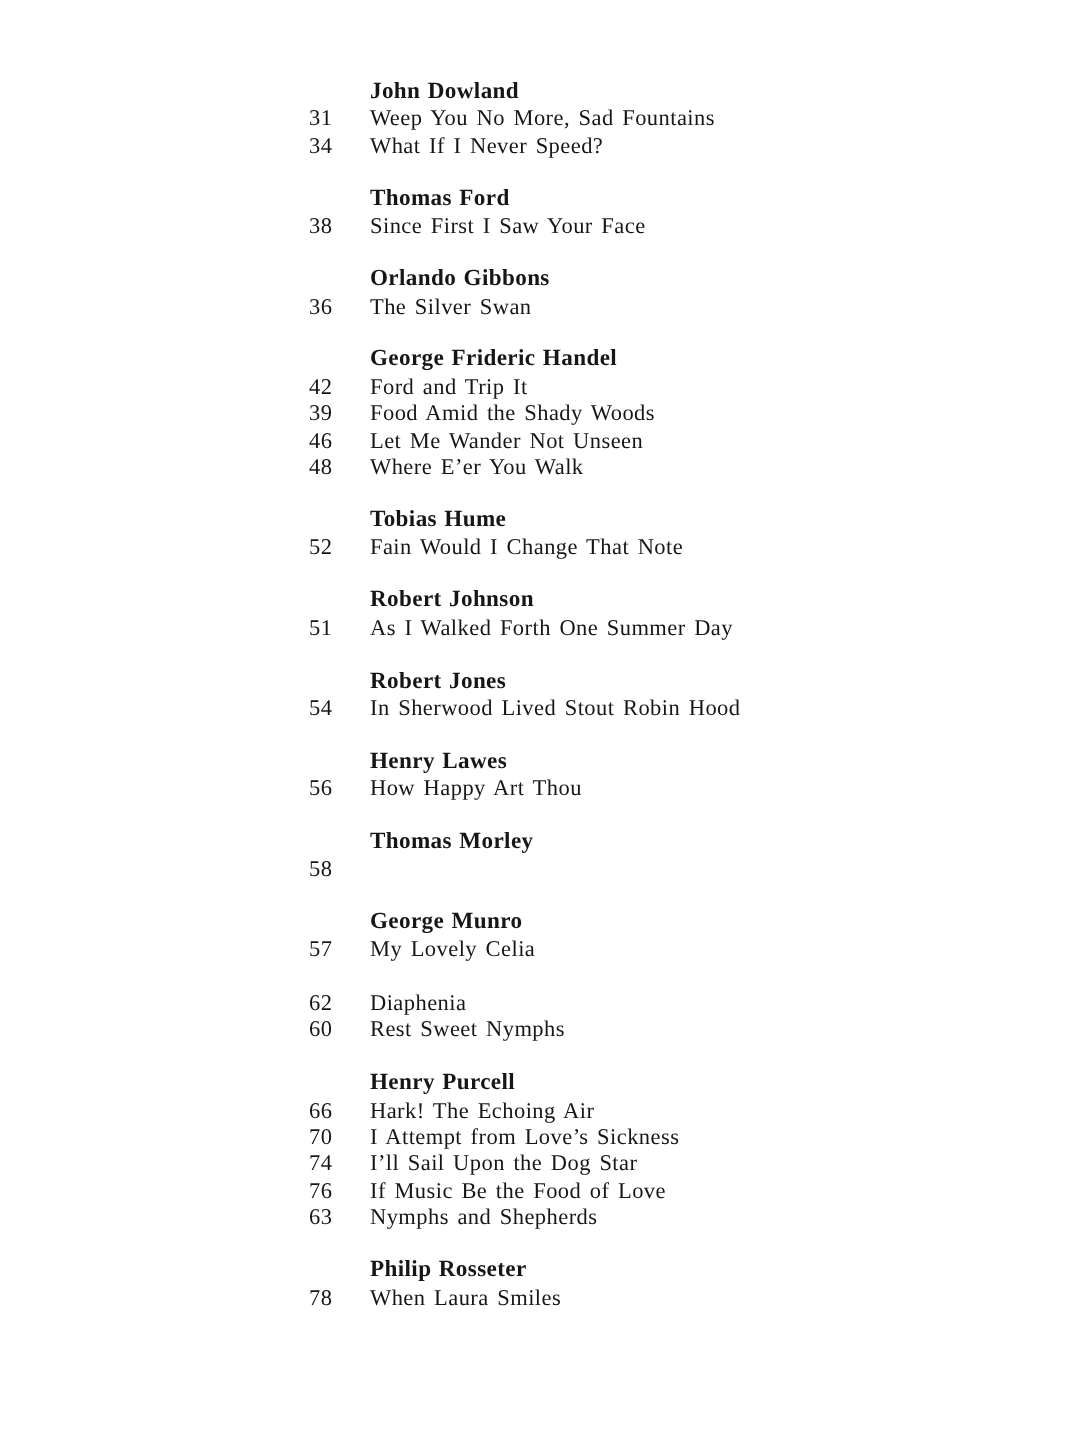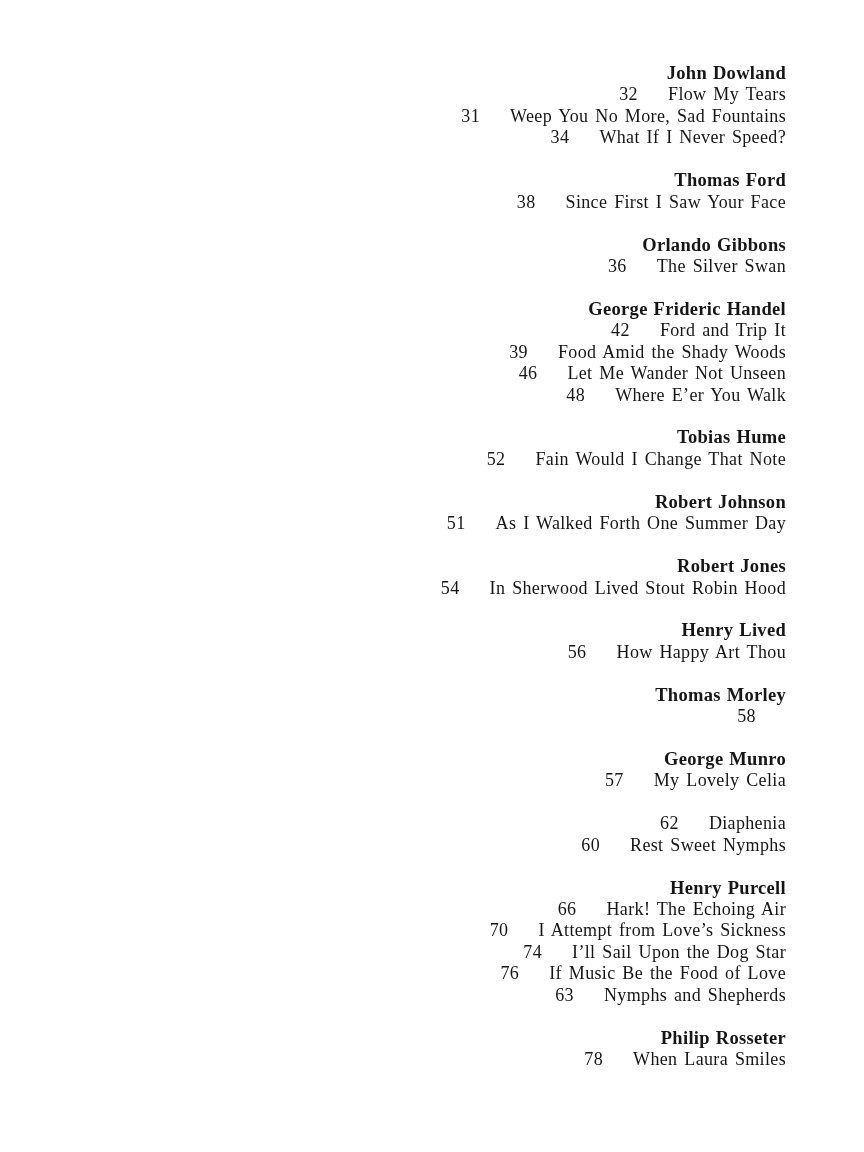--- a/index.html
+++ b/index.html
@@ -17,21 +17,20 @@
     left: 226px;
     top: 63px;
     width: 560px;
   }
   .group { margin-bottom: 21.4px; }
   .row {
     display: flex;
     align-items: baseline;
     line-height: 21.45px;
     white-space: nowrap;
-    justify-content: flex-end;
   }
   .num {
     width: 40px;
     text-align: right;
     margin-right: 30px;
     font-size: 18px;
     letter-spacing: 0.4px;
     flex: 0 0 40px;
   }
   .title {
@@ -50,24 +49,20 @@
 <body>
 
 <div class="toc">
 
   <div class="group">
     <div class="row">
       <span class="num"></span>
       <span class="composer">John Dowland</span>
     </div>
     <div class="row">
-      <span class="num">32</span>
-      <span class="title">Flow My Tears</span>
-    </div>
-    <div class="row">
       <span class="num">31</span>
       <span class="title">Weep You No More, Sad Fountains</span>
     </div>
     <div class="row">
       <span class="num">34</span>
       <span class="title">What If I Never Speed?</span>
     </div>
   </div>
 
   <div class="group">
@@ -144,21 +139,21 @@
     </div>
     <div class="row">
       <span class="num">54</span>
       <span class="title">In Sherwood Lived Stout Robin Hood</span>
     </div>
   </div>
 
   <div class="group">
     <div class="row">
       <span class="num"></span>
-      <span class="composer">Henry Lived</span>
+      <span class="composer">Henry Lawes</span>
     </div>
     <div class="row">
       <span class="num">56</span>
       <span class="title">How Happy Art Thou</span>
     </div>
   </div>
 
   <div class="group">
     <div class="row">
       <span class="num"></span>

